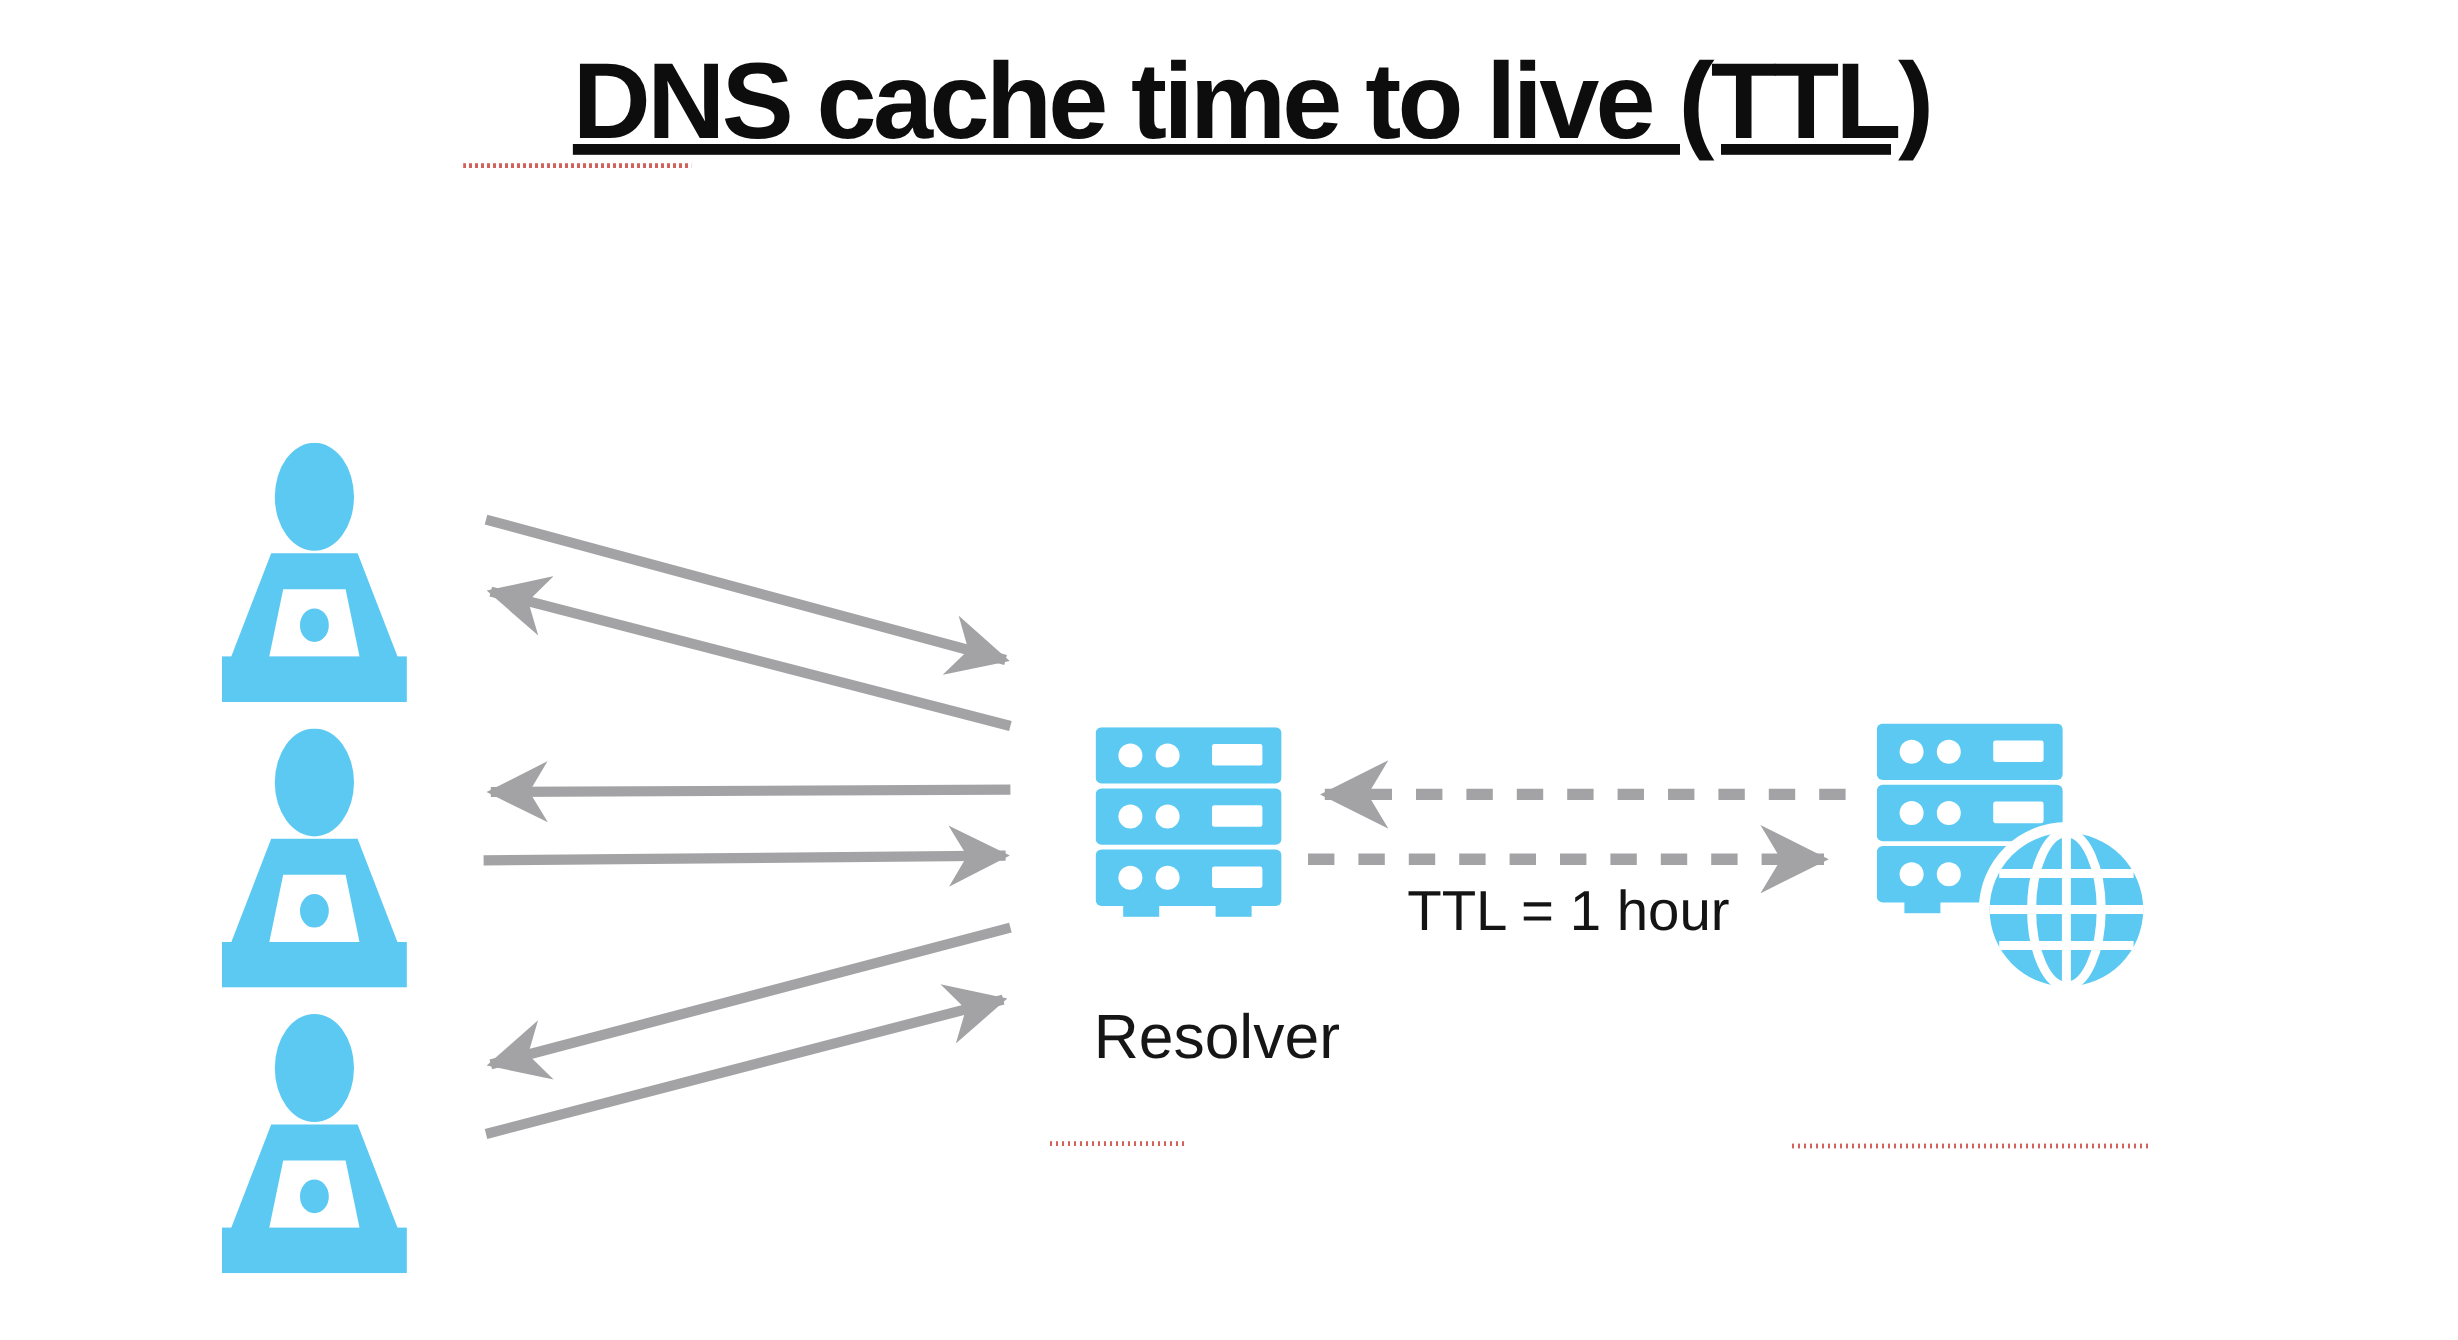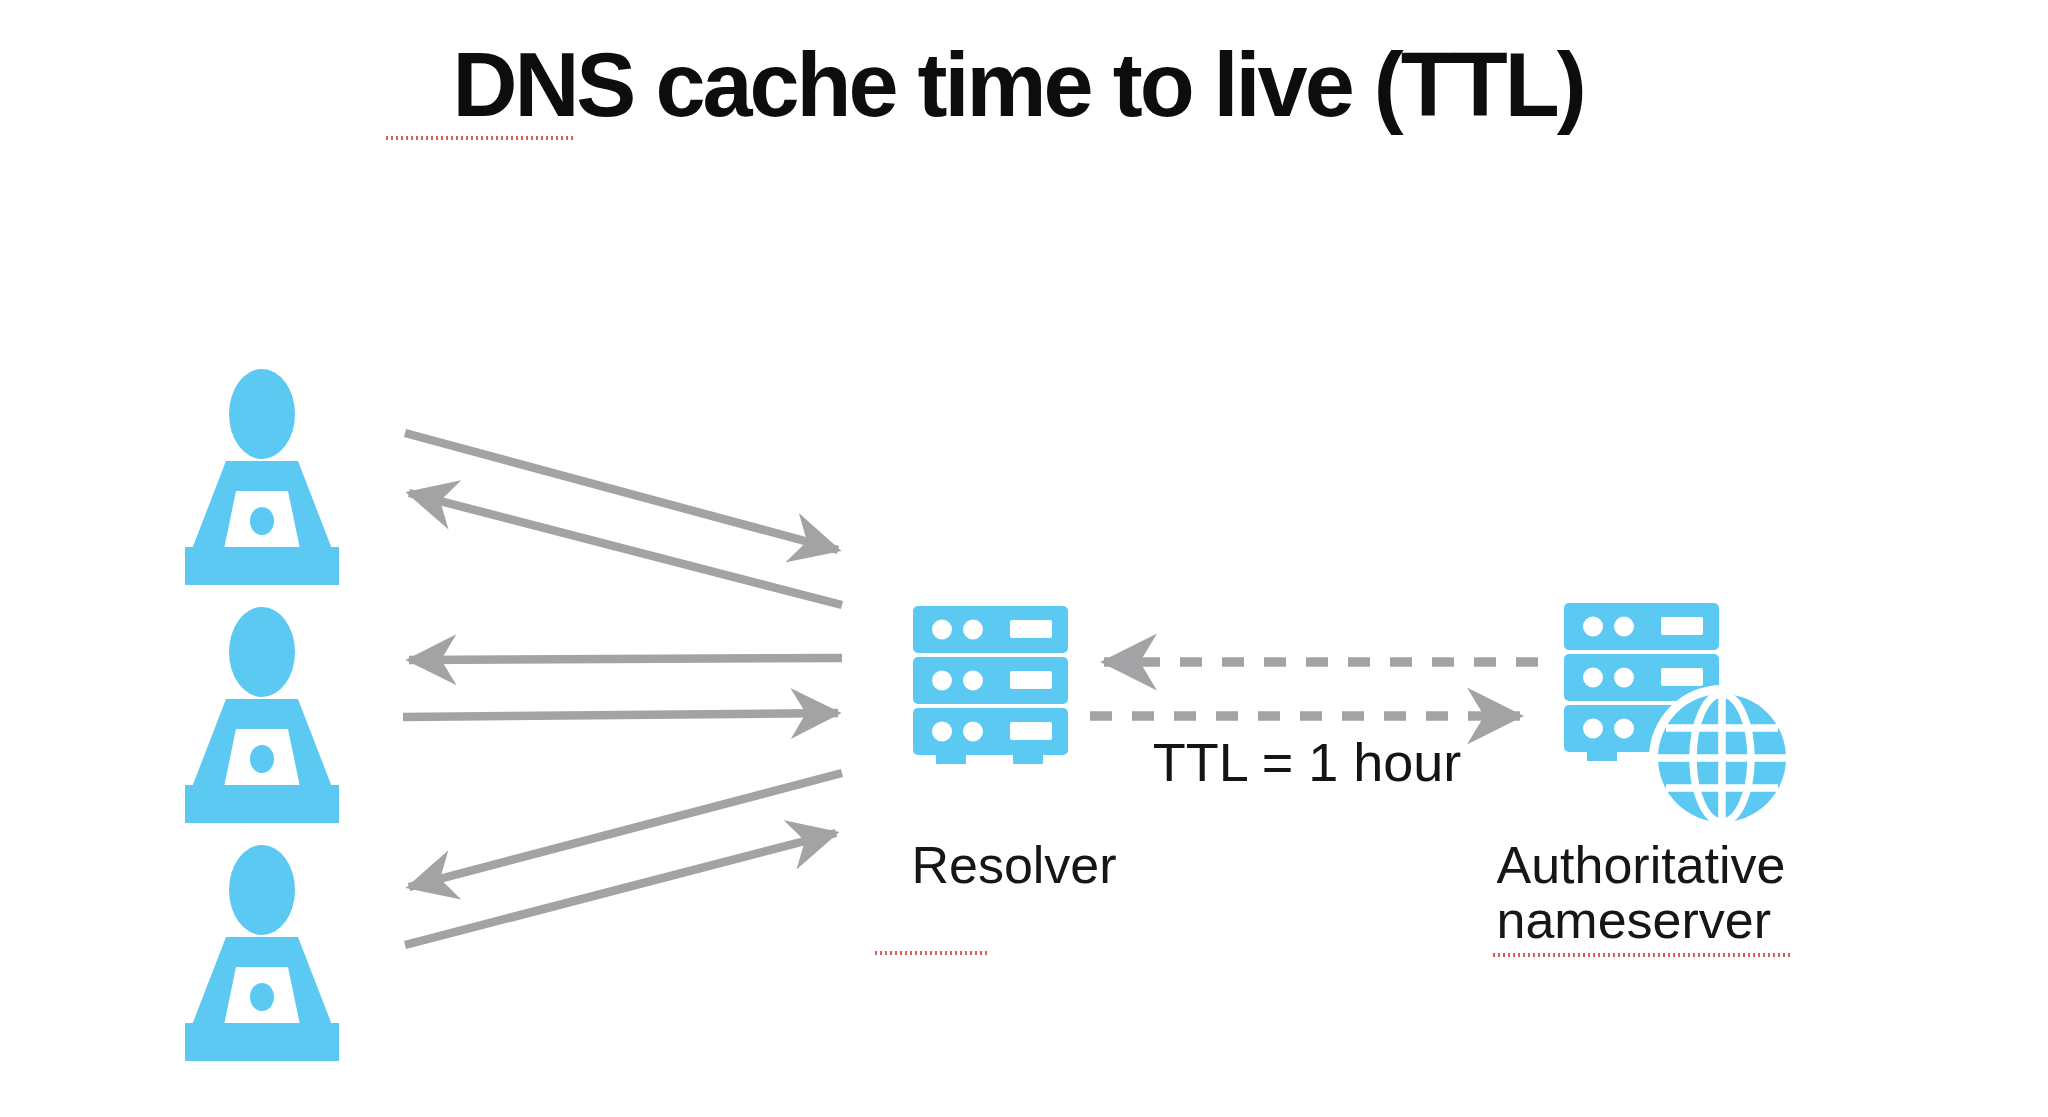--- a/index.html
+++ b/index.html
@@ -13,42 +13,43 @@
   html,body{background:#f4f4f4;}
   .canvas{
     position:relative;
     width:2048px;height:1117px;
     background:var(--bg);
     overflow:hidden;
     font-family:"Liberation Sans", sans-serif;
   }
   .abs{position:absolute;}
   .title{
-    top:34px;left:1018px;
+    top:34px;left:1043px;
     transform:translateX(-50%);
     white-space:nowrap;
     font-size:90px;
     font-weight:bold;
     letter-spacing:-3px;
     color:#0d0d0d;
+    text-decoration:underline;
   }
   .node-label{
     top:838px;
     transform:translateX(-50%);
     text-align:left;
     font-size:52px;
     line-height:55px;
     font-weight:400;
     color:var(--text-black);
     white-space:nowrap;
   }
   .ttl-label{
     top:731px;left:1307px;
     transform:translateX(-50%);
-    font-size:54px;
+    font-size:47px;
     color:#141414;
     white-space:nowrap;
     text-align:right;
   }
   .squiggle{
     height:4px;
     background-image:repeating-linear-gradient(90deg,var(--spell-red) 0 2px,transparent 2px 5px);
   }
   svg{display:block;}
   .overlay{top:0;left:0;}
@@ -140,21 +141,17 @@
       <use href="#sym-server"></use>
     </svg>
   <div class="abs node-label" style="left:1014px;">
     <div>Resolver</div>
   </div>
   <div class="abs squiggle" style="left:875px;top:951px;width:112px;"></div>
 
   <svg class="abs" style="left:1564px;top:603px" width="232" height="228" viewBox="0 0 232 228">
       <use href="#sym-server-globe"></use>
     </svg>
-  <div class="abs node-label" style="left:1641px;">
-    <div>Authoritative</div>
-    <div>nameserver</div>
-  </div>
   <div class="abs squiggle" style="left:1493px;top:953px;width:297px;"></div>
 
   <div class="abs ttl-label">TTL = 1 hour</div>
 
 </div>
 
 </body></html>

